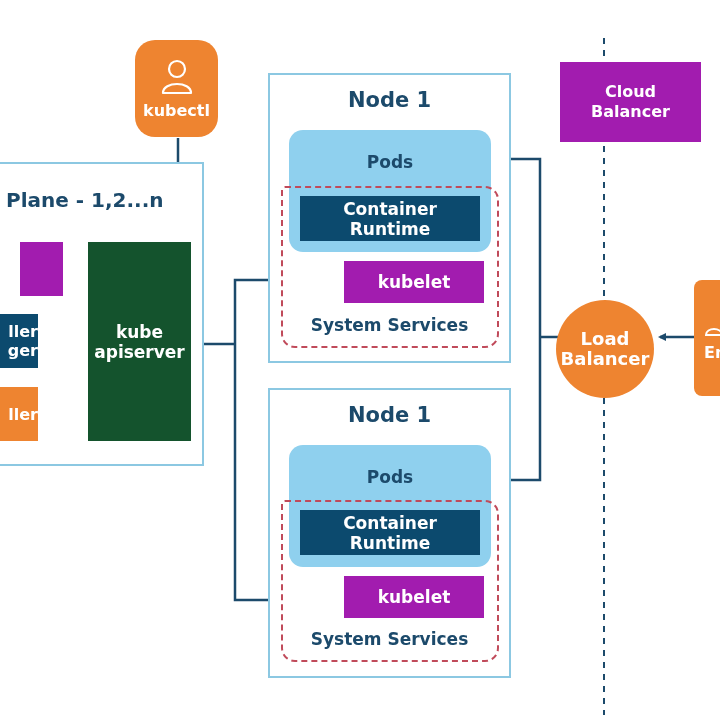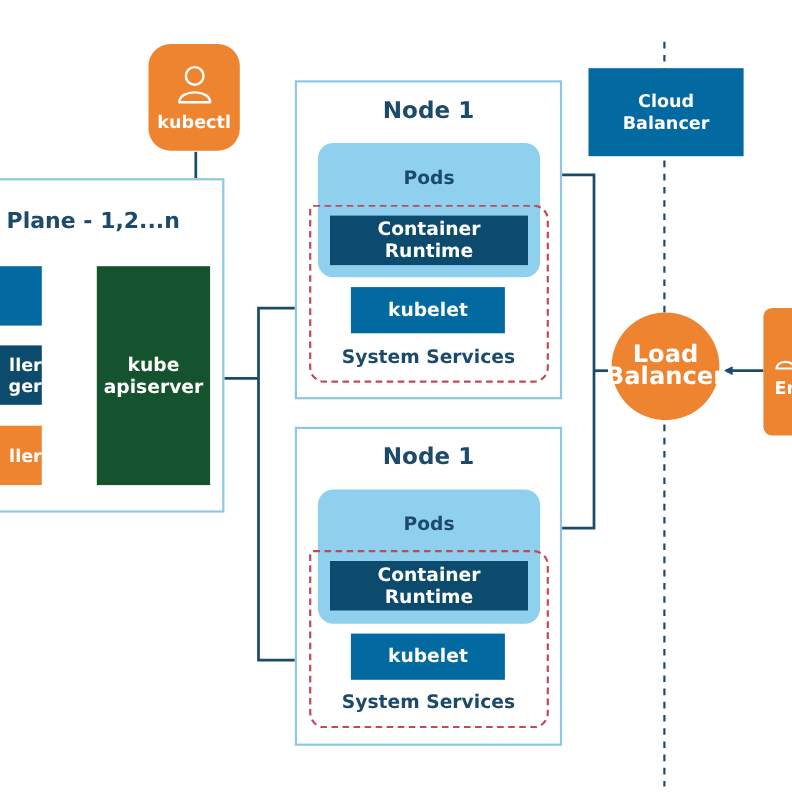--- a/index.html
+++ b/index.html
@@ -3,21 +3,21 @@
 <meta charset="utf-8">
 <style>
   html,body{margin:0;padding:0;background:#ffffff;}
   body{width:720px;height:720px;position:relative;overflow:hidden;font-family:"DejaVu Sans","Liberation Sans",sans-serif;}
   .abs{position:absolute;box-sizing:border-box;}
   .txt{font-weight:bold;text-align:center;}
   .white{color:#ffffff;}
   .navy{color:#1c4a6b;}
   .frame{border:2.5px solid #8cc8e2;background:#fff;}
   .orange{background:#ee8430;}
-  .blue{background:#0369a1;}
+  .blue{background:#a21caf;margin-left:25px;}
   .red{background:#0c4a6e;}
   .dark{background:#14532d;}
   .pods{background:#8fd0ee;border-radius:14px;}
   .dashed{border:2px dashed #c04a5a;border-radius:14px;}
   svg.wires{position:absolute;left:0;top:0;}
   .center{display:flex;align-items:center;justify-content:center;flex-direction:column;}
 </style>
 </head>
 <body>
 
@@ -99,21 +99,21 @@
 <div class="abs blue center white txt" style="left:319px;top:576px;width:140px;height:42px;font-size:17px;">
   <span>kubelet</span>
 </div>
 <div class="abs txt navy" style="left:268px;top:629px;width:243px;font-size:17px;">System Services</div>
 
 <div class="abs blue center white txt" style="left:535px;top:62px;width:141px;height:80px;font-size:16px;line-height:20px;">
   <span>Cloud</span>
   <span>Balancer</span>
 </div>
 
-<div class="abs orange center white txt" style="left:556px;top:284px;width:98px;height:98px;border-radius:50%;font-size:22px;line-height:20px;">
+<div class="abs orange center white txt" style="left:556px;top:300px;width:98px;height:98px;border-radius:50%;font-size:18px;line-height:20px;">
   <span>Load</span>
   <span>Balancer</span>
 </div>
 
 <div class="abs orange center white txt" style="left:694px;top:280px;width:60px;height:116px;border-radius:8px;font-size:16px;align-items:flex-start;padding-left:10px;">
   <svg width="20" height="22" viewBox="0 0 20 22" style="margin-bottom:6px;">
     <path d="M2,20 C2,12 18,12 18,20 Z" fill="none" stroke="#fff" stroke-width="2"></path>
   </svg>
   <span>En</span>
 </div>

